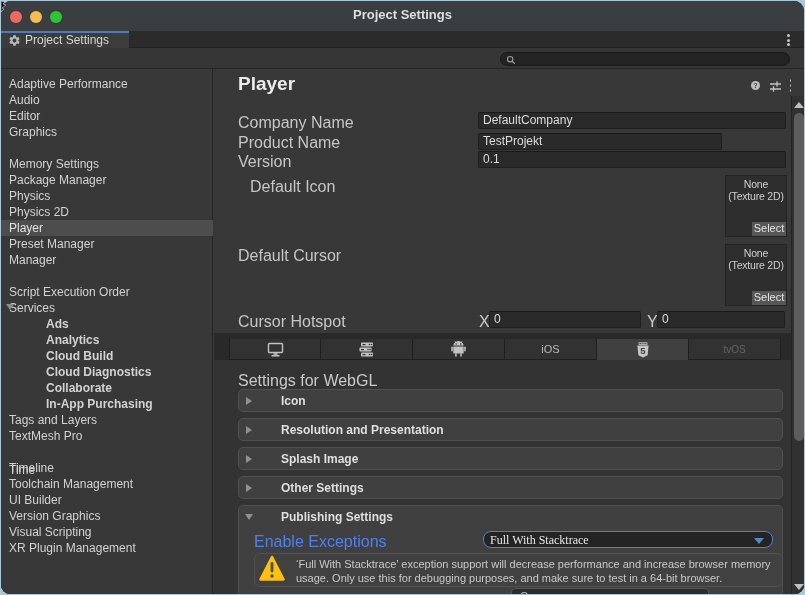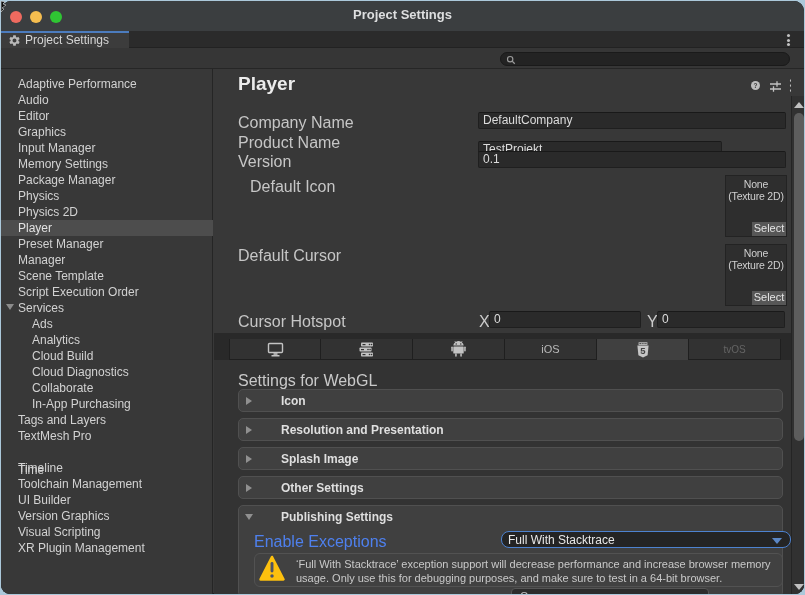--- a/index.html
+++ b/index.html
@@ -22,22 +22,22 @@
   .doctab span { position:absolute; left:24px; top:0px; font-size:12px; color:#d5d5d5; }
   
   .searchrow { position:absolute; left:0; top:47px; width:803px; height:21px; background:#363636;
                border-bottom:1px solid #262626; }
   .searchbox { position:absolute; left:499px; top:4px; width:290px; height:14px; background:#232323;
                border:1px solid #1a1a1a; border-radius:7px; }
   
   .sidebar { position:absolute; left:0; top:68px; width:212px; height:525px; background:#383838;
              border-right:1px solid #252525; }
   .si { position:absolute; left:0; width:212px; height:16px; line-height:16px; font-size:12px;
-        color:#d2d2d2; padding-left:17px; white-space:nowrap; }
-  .si.c { padding-left:31px; }
+        color:#d2d2d2; padding-left:8px; white-space:nowrap; }
+  .si.c { padding-left:45px;font-weight:bold; }
   .si.sel { background:#4d4d4d; color:#e2e2e2; }
   .tri-d { width:0; height:0; border-left:4px solid transparent; border-right:4px solid transparent;
            border-top:6px solid #8b8b8b; display:inline-block; }
   
   .panel { position:absolute; left:213px; top:68px; width:577px; height:525px; background:#383838; }
   .h1 { position:absolute; left:24px; top:4px; font-size:19px; font-weight:bold; color:#ececec; }
   .lbl { position:absolute; font-size:16px; color:#c6c6c6; white-space:nowrap; }
   .inp { position:absolute; height:17px; background:#2a2a2a; border:1px solid #1f1f1f;
          border-top-color:#191919; border-radius:2px; font-size:12px; color:#dcdcdc;
          line-height:15px; padding-left:4px; white-space:nowrap; }
@@ -108,29 +108,27 @@
         <line x1="7.5" y1="7.5" x2="10.5" y2="10.5" stroke="#9a9a9a" stroke-width="1.4"></line>
       </svg>
     </div>
   </div>
 
   <div class="sidebar">
     <div class="si" style="top:7px">Adaptive Performance</div>
     <div class="si" style="top:23px">Audio</div>
     <div class="si" style="top:39px">Editor</div>
     <div class="si" style="top:55px">Graphics</div>
-    <div class="si" style="top:71px">Input Manager</div>
     <div class="si" style="top:87px">Memory Settings</div>
     <div class="si" style="top:119px">Physics</div>
     <div class="si" style="top:103px">Package Manager</div>
     <div class="si" style="top:135px">Physics 2D</div>
     <div class="si sel" style="top:151px">Player</div>
     <div class="si" style="top:167px">Preset Manager</div>
     <div class="si" style="top:183px">Manager</div>
-    <div class="si" style="top:199px">Scene Template</div>
     <div class="si" style="top:215px">Script Execution Order</div>
     <div class="si" style="top:231px">Services</div>
     <span class="tri-d abs" style="left:5px;top:235px"></span>
     <div class="si c" style="top:247px">Ads</div>
     <div class="si c" style="top:263px">Analytics</div>
     <div class="si c" style="top:279px">Cloud Build</div>
     <div class="si c" style="top:295px">Cloud Diagnostics</div>
     <div class="si c" style="top:311px">Collaborate</div>
     <div class="si c" style="top:327px">In-App Purchasing</div>
     <div class="si" style="top:343px">Tags and Layers</div>
@@ -143,21 +141,21 @@
     <div class="si" style="top:455px">Visual Scripting</div>
     <div class="si" style="top:471px">XR Plugin Management</div>
   </div>
 
   <div class="panel">
     <div class="h1">Player</div>
 
     <div class="lbl" style="left:24px;top:45px">Company Name</div>
     <div class="inp" style="left:264px;top:43px;width:308px">DefaultCompany</div>
     <div class="lbl" style="left:24px;top:65px">Product Name</div>
-    <div class="inp" style="left:264px;top:72px;width:244px">TestProjekt</div>
+    <div class="inp" style="left:264px;top:64px;width:244px">TestProjekt</div>
     <div class="lbl" style="left:24px;top:84px">Version</div>
     <div class="inp" style="left:264px;top:82px;width:308px">0.1</div>
     <div class="lbl" style="left:36px;top:109px">Default Icon</div>
     <div class="slot" style="top:106px">
       <div class="n">None<br>(Texture 2D)</div>
       <div class="selectbtn">Select</div>
     </div>
     <div class="lbl" style="left:24px;top:178px">Default Cursor</div>
     <div class="slot" style="top:175px">
       <div class="n">None<br>(Texture 2D)</div>
@@ -244,21 +242,21 @@
           <b>Splash Image</b>
         </div>
       <div class="fold" style="top:116px">
           <span class="tri-r"></span>
           <b>Other Settings</b>
         </div>
       <div class="fold" style="top:145px;height:92px">
           <span class="tri-dn"></span>
           <b>Publishing Settings</b>
         <div class="lbl" style="left:15px;top:27px;color:#4e80ee">Enable Exceptions</div>
-        <div class="abs" style="left:262px;top:25px;width:290px;height:17px;background:#242424;border:1px solid #4d82cf;border-radius:8px;">
+        <div class="abs" style="left:244px;top:25px;width:290px;height:17px;background:#242424;border:1px solid #4d82cf;border-radius:8px;font-family:Liberation Serif, serif;">
           <span class="abs" style="left:6px;top:1px;font-size:12px;color:#e8e8e8">Full With Stacktrace</span>
           <span class="abs" style="right:8px;top:6px;width:0;height:0;border-left:5px solid transparent;border-right:5px solid transparent;border-top:6px solid #5b87c5"></span>
         </div>
         <div class="abs" style="left:15px;top:47px;width:529px;height:34px;background:#414141;border:1px solid #525252;border-radius:6px;">
           <svg class="abs" style="left:4px;top:0px" width="26" height="28" viewBox="0 0 26 28">
             <path d="M13 3 24.4 25.4H1.6z" fill="#fdc00e" stroke="#fdc00e" stroke-width="2.6" stroke-linejoin="round"></path>
             <rect x="11.55" y="8" width="2.9" height="10.5" rx="1.45" fill="#4d5266"></rect>
             <circle cx="13" cy="22" r="1.75" fill="#4d5266"></circle>
           </svg>
           <div class="abs" style="left:41px;top:4px;width:480px;font-size:11px;line-height:13.5px;color:#c9c9c9">‘Full With Stacktrace’ exception support will decrease performance and increase browser memory usage. Only use this for debugging purposes, and make sure to test in a 64-bit browser.</div>

